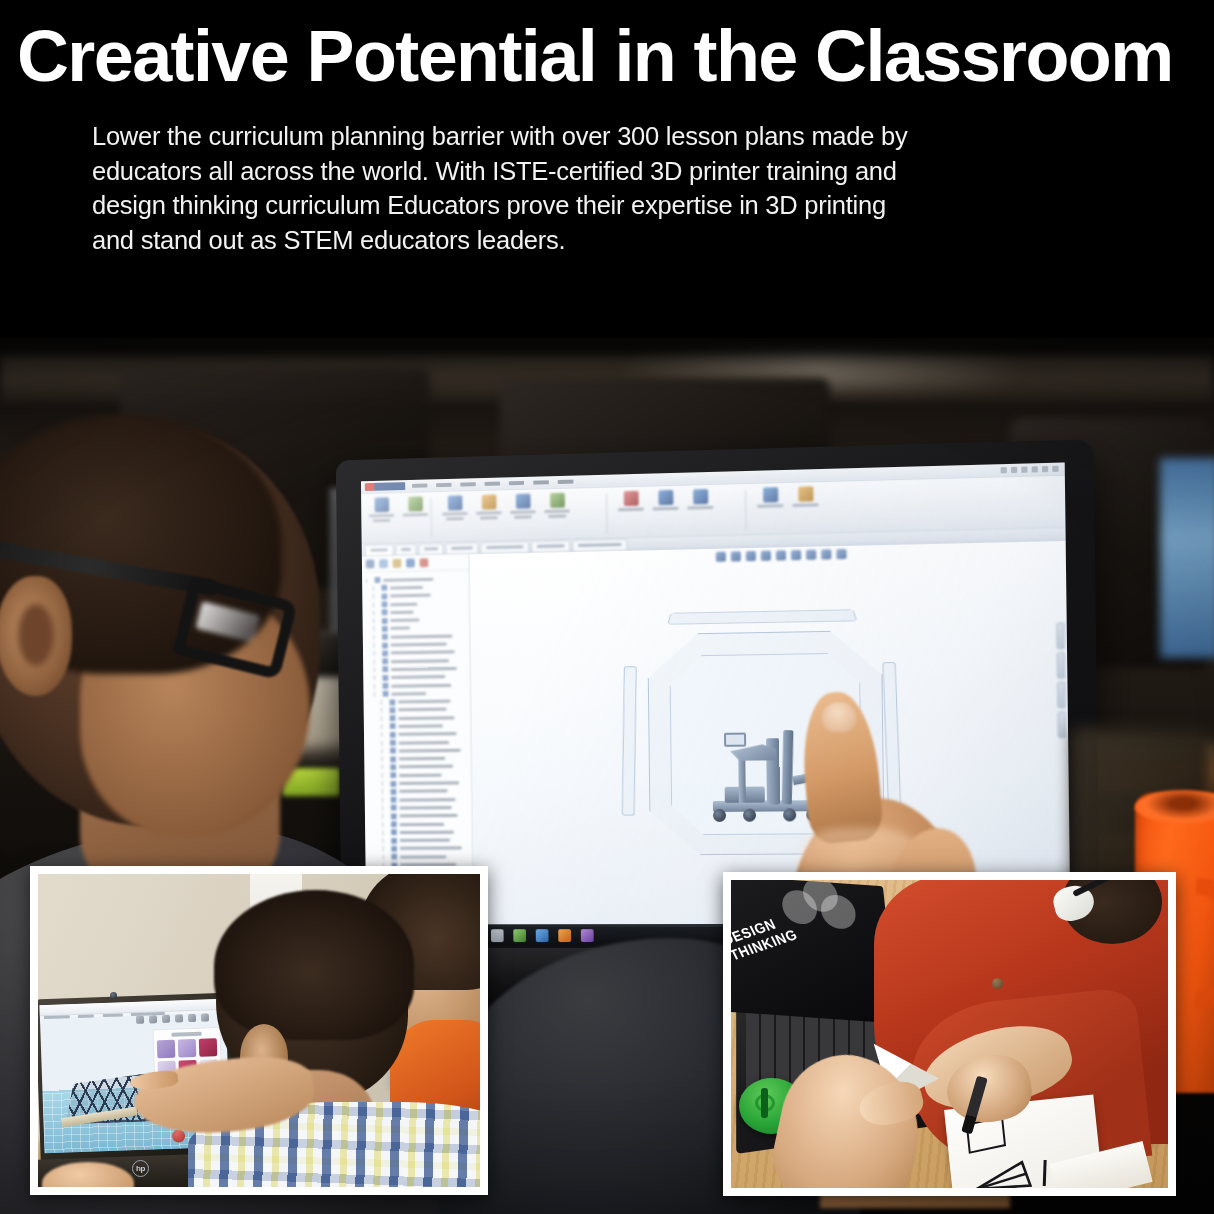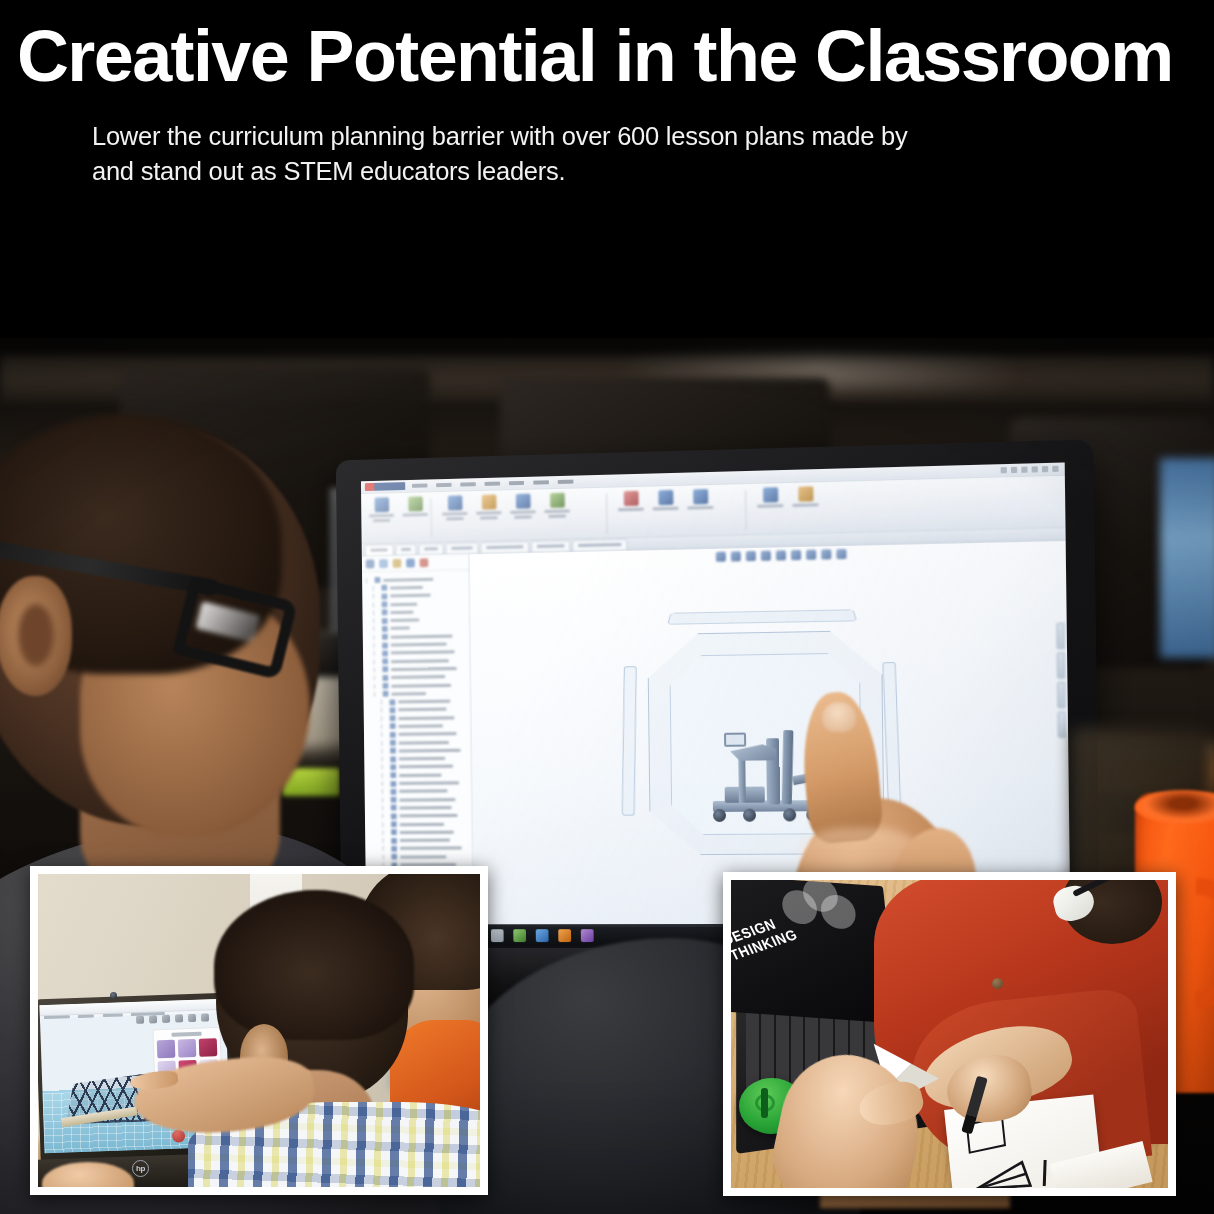--- a/index.html
+++ b/index.html
@@ -1028,21 +1028,23 @@
   }
 </style>
 </head>
 <body>
 
 <div id="page">
 
   <div class="header">
     <div class="page-title">Creative Potential in the Classroom</div>
     <div class="subtitle">
-      <span>Lower the curriculum planning barrier with over 600 lesson plans made by</span>
+      <span>Lower the curriculum planning barrier with over 300 lesson plans made by</span>
+      <span>educators all across the world. With ISTE-certified 3D printer training and</span>
+      <span>design thinking curriculum Educators prove their expertise in 3D printing</span>
       <span>and stand out as STEM educators leaders.</span>
     </div>
   </div>
 
   <div class="photo">
 
     <div class="room-bg"></div>
     <div class="back-wall"></div>
     <div class="ceiling-light"></div>
 

